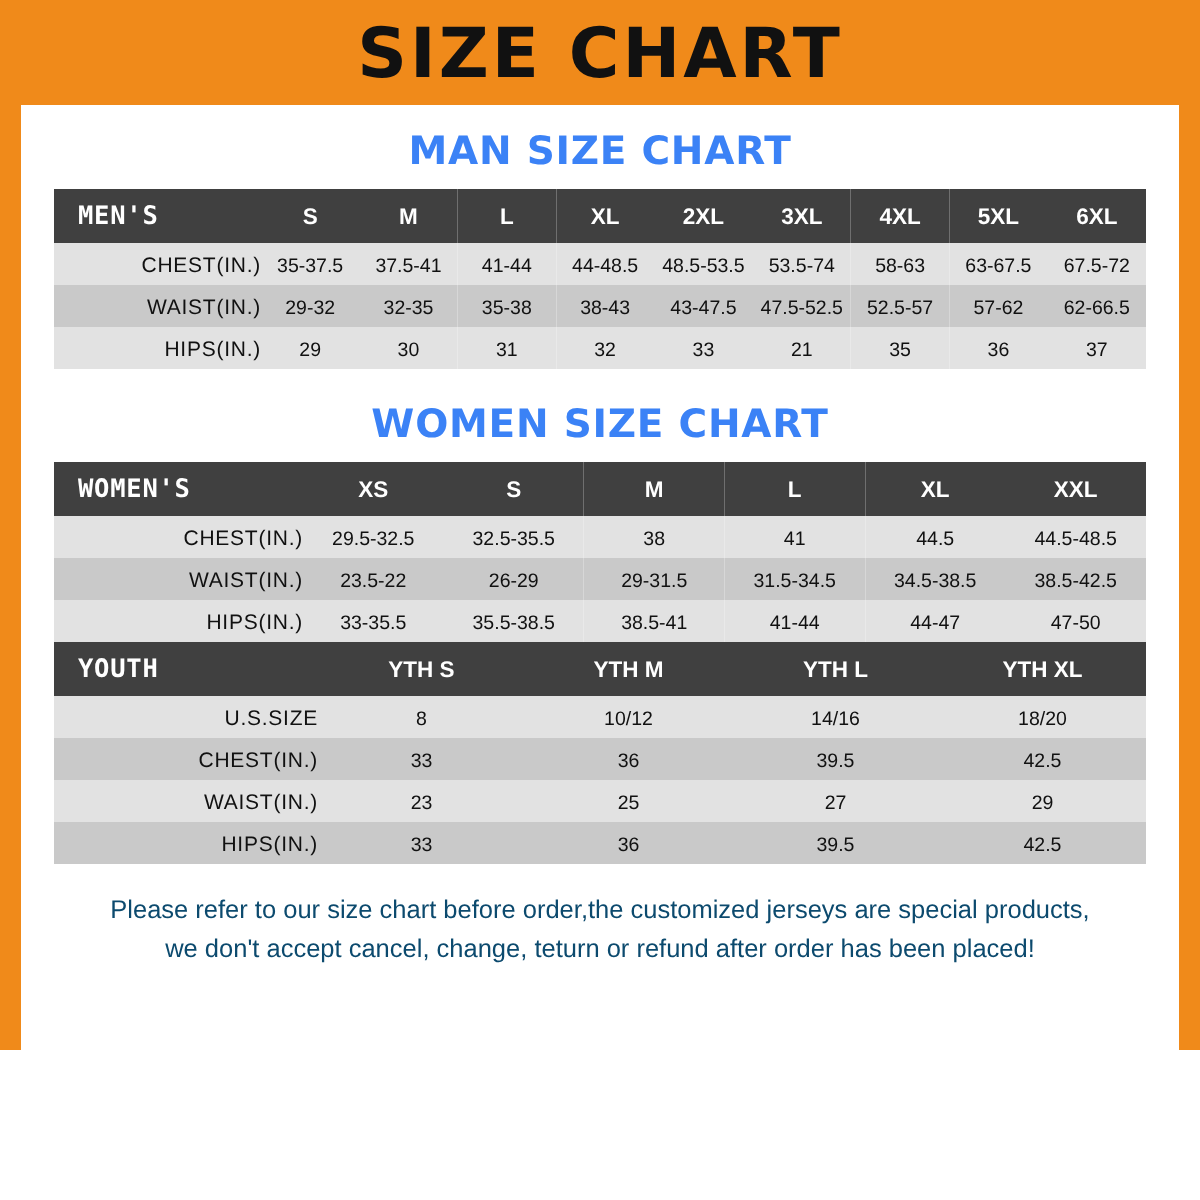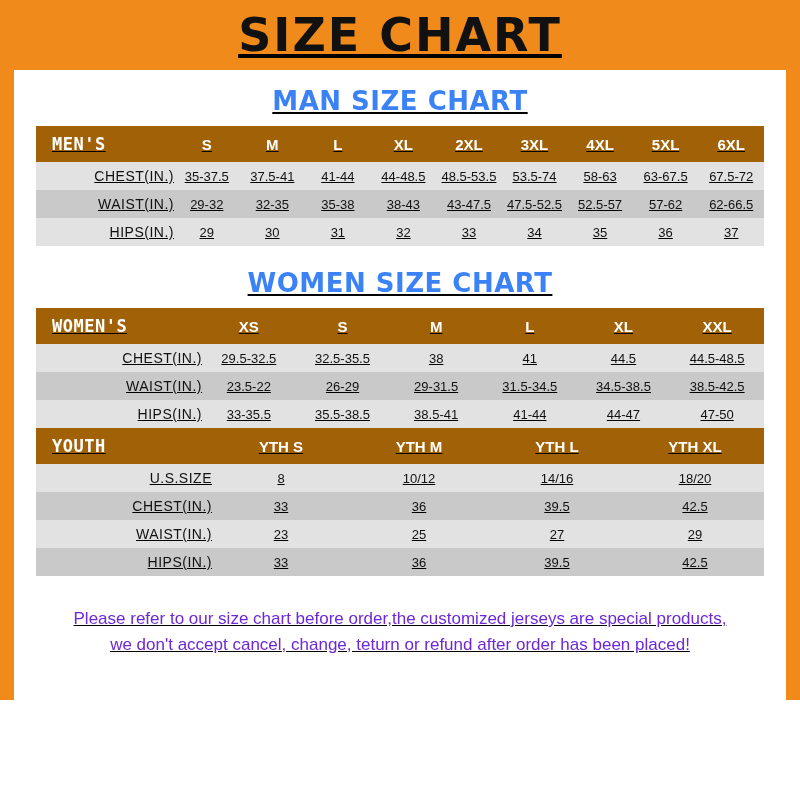--- a/index.html
+++ b/index.html
@@ -14,21 +14,20 @@
     overflow: hidden;
   }
   .page {
     position: relative;
     width: 800px;
     height: 700px;
     box-sizing: border-box;
     border-left: 14px solid #f08a1a;
     border-right: 14px solid #f08a1a;
     background: #ffffff;
-    text-decoration: underline;
   }
   .banner {
     height: 70px;
     background: #f08a1a;
     display: flex;
     align-items: center;
     justify-content: center;
   }
   .banner-title {
     font-family: "DejaVu Sans", sans-serif;
@@ -59,21 +58,21 @@
     table-layout: fixed;
   }
   table.size-table th,
   table.size-table td {
     text-align: center;
     font-family: "Liberation Sans", sans-serif;
     color: #111111;
   }
   
   table.size-table thead tr {
-    background: #a16207;
+    background: #404040;
   }
   table.size-table thead th {
     color: #ffffff;
     font-size: 15px;
     font-weight: bold;
     padding: 8px 0;
   }
   table.size-table thead th.rowlabel {
     font-family: "DejaVu Sans Mono", monospace;
     font-size: 17px;
@@ -104,24 +103,24 @@
   .women-table tbody td.rowlabel { font-size: 16px; }
 
   .youth-table thead th.rowlabel { width: 160px; }
   .youth-table tbody td.rowlabel { width: 160px; }
   .youth-table thead th { font-size: 17px; }
   .youth-table tbody td { font-size: 15px; }
   .youth-table tbody td.rowlabel { font-size: 15px; }
   .youth-table tbody td { padding: 9px 0; }
 
   .notice {
-    margin-top: 30px;
+    margin-top: 18px;
     padding: 0 6px;
     text-align: center;
-    color: #6d28d9;
+    color: #0c4a6e;
     font-family: "Liberation Sans", sans-serif;
     font-size: 17px;
     line-height: 1.5;
   }
   .notice div { white-space: nowrap; }
 </style>
 </head>
 <body>
 
 <div class="page">
@@ -173,21 +172,21 @@
           <td>57-62</td>
           <td>62-66.5</td>
         </tr>
         <tr class="band-light">
           <td class="rowlabel">HIPS(IN.)</td>
           <td>29</td>
           <td>30</td>
           <td>31</td>
           <td>32</td>
           <td>33</td>
-          <td>34</td>
+          <td>21</td>
           <td>35</td>
           <td>36</td>
           <td>37</td>
         </tr>
       </tbody>
     </table>
 
     <div class="section-title t-women">WOMEN SIZE CHART</div>
     <table class="size-table women-table">
       <thead>

